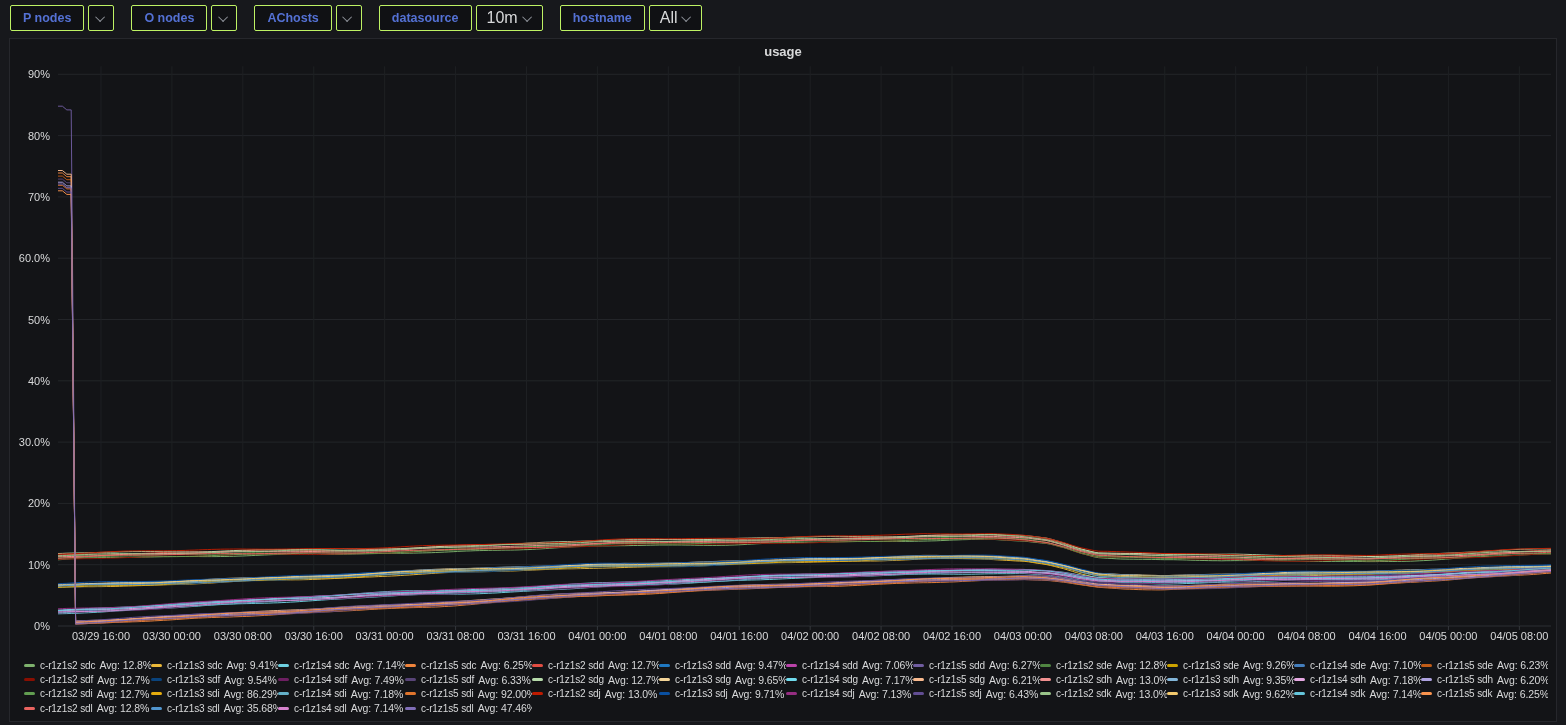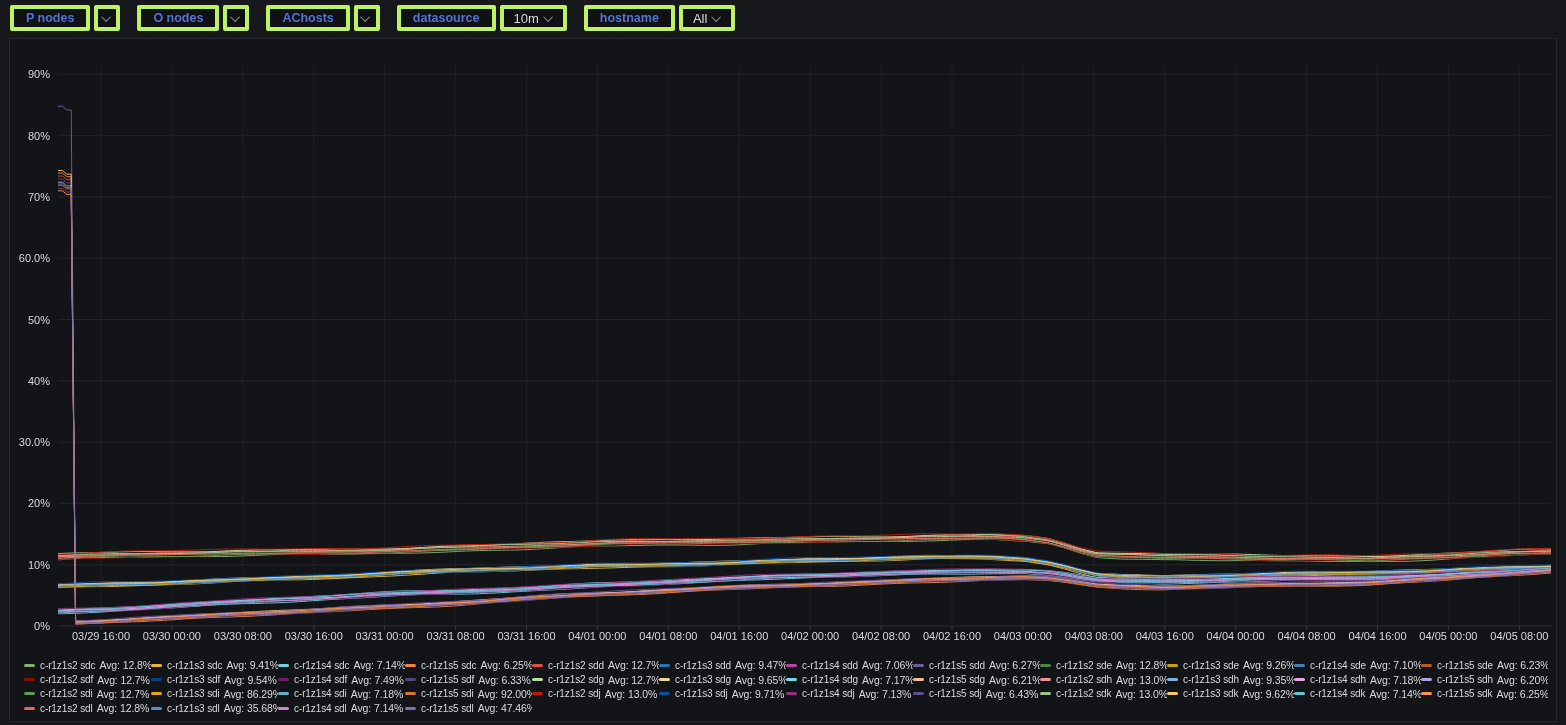--- a/index.html
+++ b/index.html
@@ -4,24 +4,24 @@
 <style>
   * { margin:0; padding:0; box-sizing:border-box; }
   html,body { background:#17181c; }
   body { font-family:"Liberation Sans","DejaVu Sans",sans-serif; }
   #screen { position:relative; width:1566px; height:725px; background:#17181c; overflow:hidden; }
 
   
   .topbar { position:absolute; left:0; top:0; width:100%; height:36px; background:#17181c;
             display:flex; align-items:center; padding-left:10px; }
   .var-group { display:flex; align-items:center; margin-right:13px; }
-  .box { height:26px; display:flex; align-items:center; background:#101114; border:4px solid #bef264;
+  .box { height:26px; display:flex; align-items:center; background:#101114; border:1px solid #bef264;
          border-radius:2px; margin-right:4px; }
   .var-label { padding:0 12px; color:#5471d4; font-size:12.5px; font-weight:700; }
-  .var-value { padding:0 10px; color:#d8d9da; font-size:13px; }
+  .var-value { padding:0 10px; color:#d8d9da; font-size:16px; }
   .var-chevbox { width:26px; justify-content:center; cursor:pointer; }
   .chev { display:inline-block; width:7px; height:7px; border-left:1.5px solid #8e9299;
           border-bottom:1.5px solid #8e9299; transform:rotate(-45deg) translateY(-2px); margin-left:7px; }
   .var-chevbox .chev { margin-left:0; }
 
   
   .panel { position:absolute; left:9px; top:38px; width:1548px; height:684px;
            background:#131417; border:1px solid #26272c; }
   .panel-title { position:absolute; left:0; top:5px; width:100%; text-align:center;
                  color:#d8d9da; font-size:13px; font-weight:700; cursor:pointer; }
@@ -70,20 +70,21 @@
     <div class="var-group">
       <div class="box var-label">hostname</div>
       <div class="box var-value">
           <span>All</span>
           <span class="chev"></span>
         </div>
     </div>
   </div>
 
   <div class="panel">
+    <div class="panel-title">usage</div>
     <svg id="chart-svg" width="1546" height="590">
         <g>
           <line x1="48" x2="1541" y1="565" y2="565" stroke="#2c2f34" stroke-width="1"></line>
           <line x1="48" x2="1541" y1="503.7" y2="503.7" stroke="#232529" stroke-width="1"></line>
           <line x1="48" x2="1541" y1="442.4" y2="442.4" stroke="#232529" stroke-width="1"></line>
           <line x1="48" x2="1541" y1="381.1" y2="381.1" stroke="#232529" stroke-width="1"></line>
           <line x1="48" x2="1541" y1="319.8" y2="319.8" stroke="#232529" stroke-width="1"></line>
           <line x1="48" x2="1541" y1="258.5" y2="258.5" stroke="#232529" stroke-width="1"></line>
           <line x1="48" x2="1541" y1="197.2" y2="197.2" stroke="#232529" stroke-width="1"></line>
           <line x1="48" x2="1541" y1="135.90000000000003" y2="135.90000000000003" stroke="#232529" stroke-width="1"></line>

